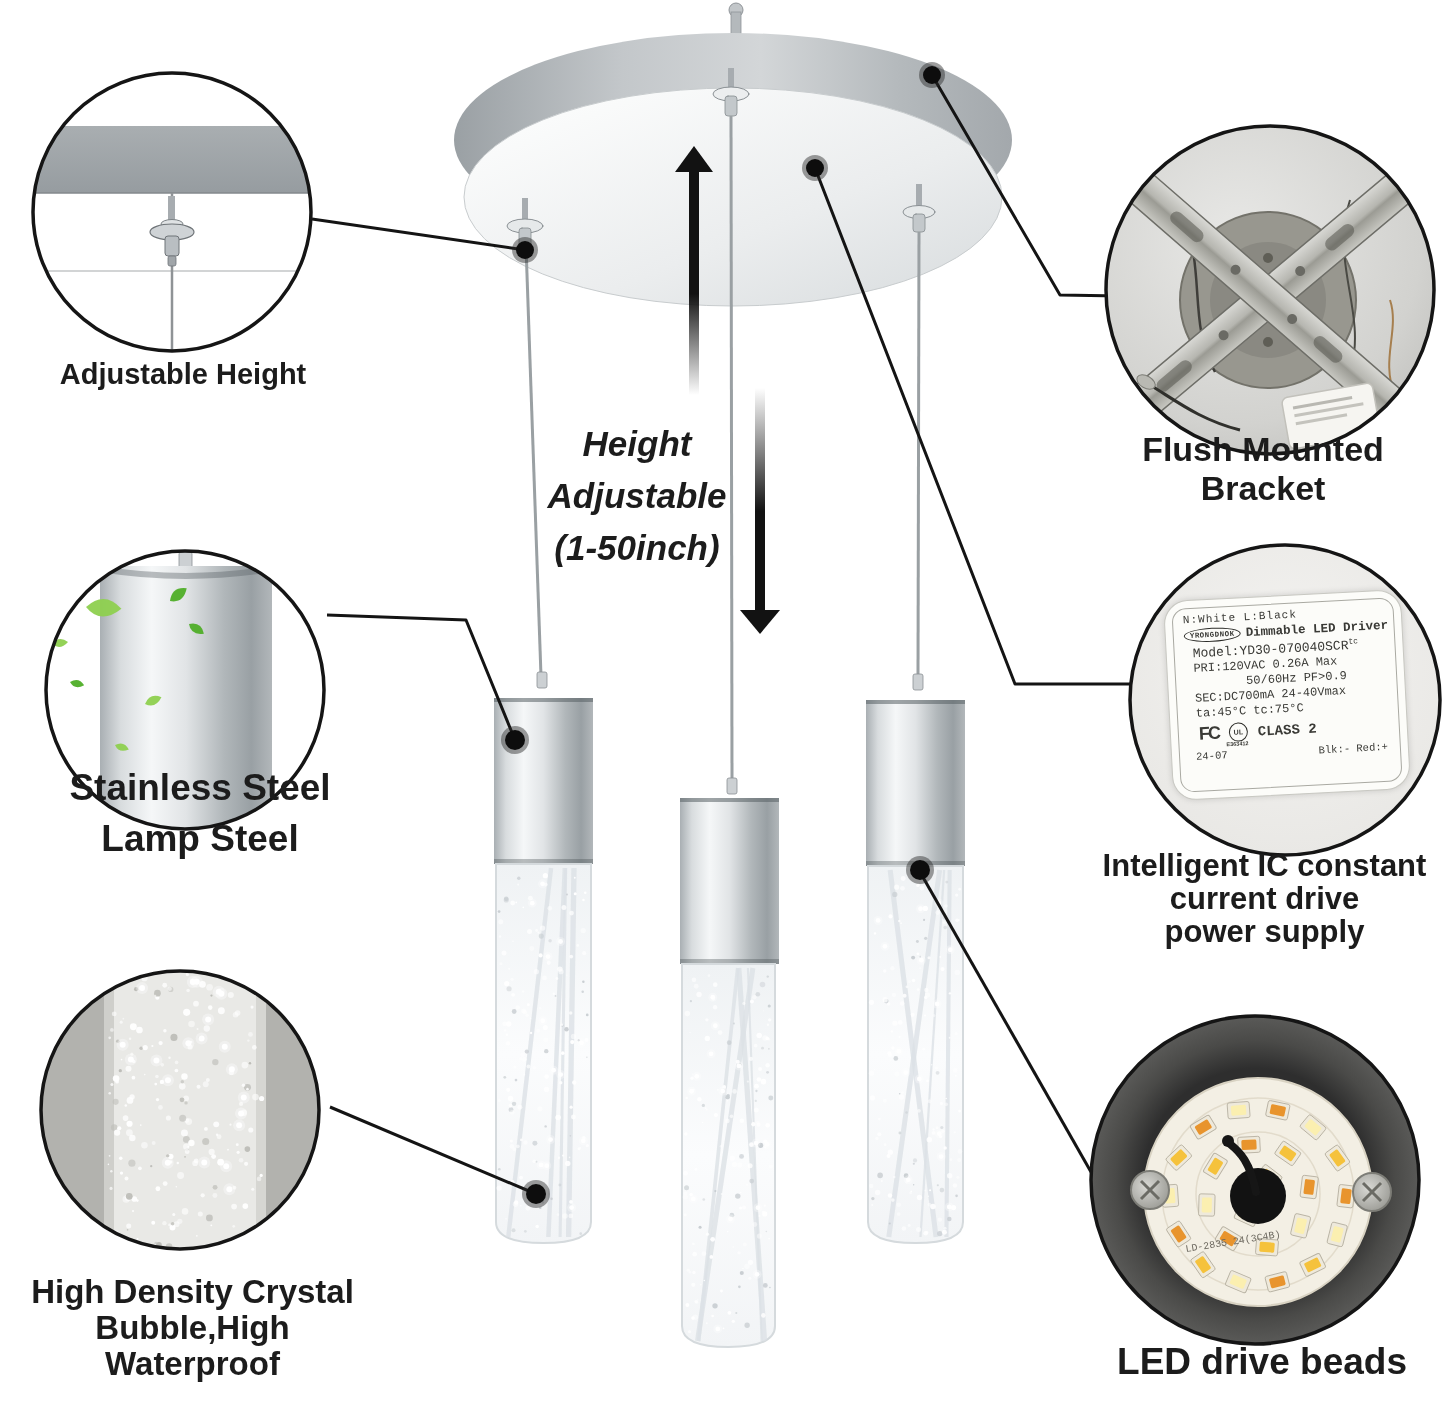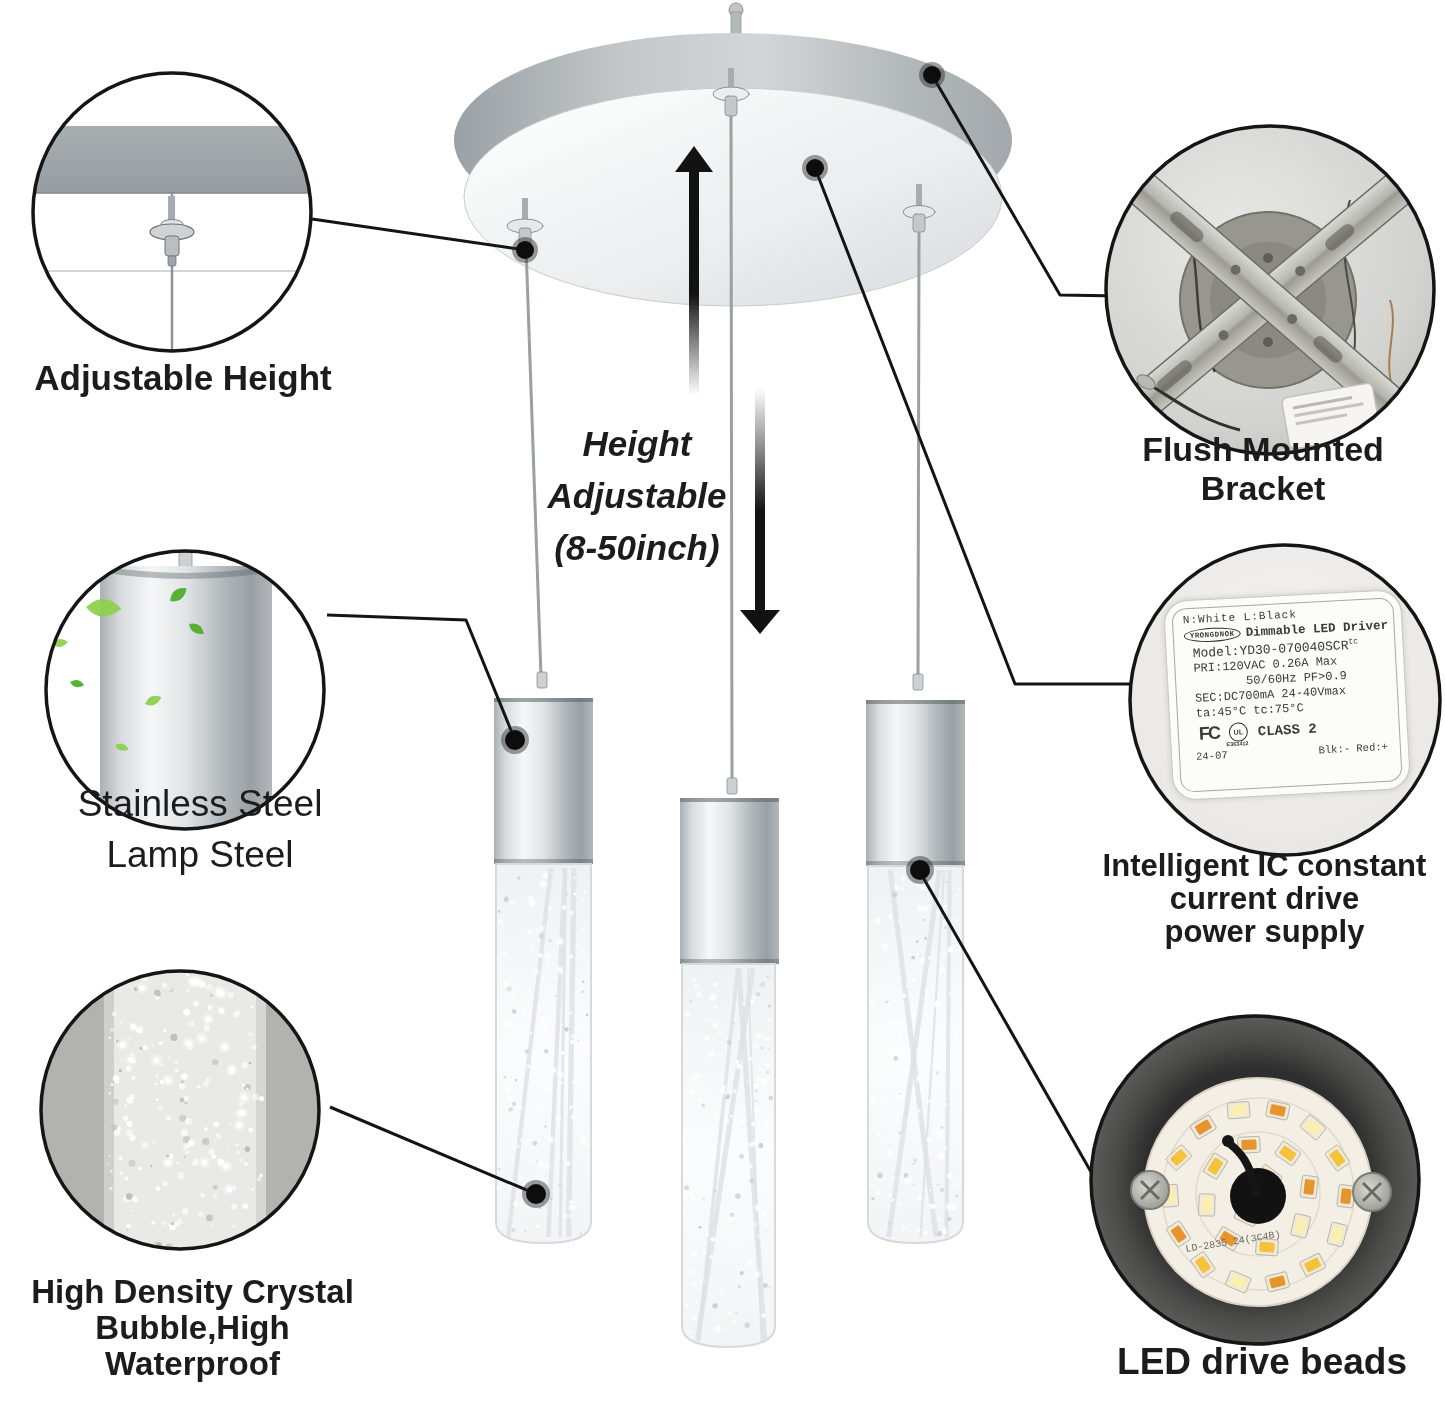--- a/index.html
+++ b/index.html
@@ -1,25 +1,25 @@
 <!DOCTYPE html>
 <html><head>
 <meta charset="utf-8">
 <style>
   html,body{margin:0;padding:0;background:#fff;}
   #stage{position:relative;width:1445px;height:1408px;background:#ffffff;overflow:hidden;
          font-family:"Liberation Sans",sans-serif;}
   #art{position:absolute;left:0;top:0;width:1445px;height:1408px;}
   .lbl{position:absolute;color:#1c1c1c;font-weight:600;text-align:center;}
   .lbl div{white-space:nowrap;}
-  #lbl-adjustable{left:18px;top:358px;width:330px;font-size:35px;text-align:center;}
+  #lbl-adjustable{left:18px;top:358px;width:330px;font-size:29px;text-align:center;}
   #lbl-heightadj{left:487px;top:418px;width:300px;font-size:35px;line-height:52px;font-style:italic;}
   #lbl-flush{left:1078px;top:430px;width:370px;font-size:34px;}
   #lbl-intelligent{left:1082px;top:849px;width:365px;font-size:31px;line-height:33px;}
-  #lbl-stainless{left:40px;top:778px;width:320px;font-size:37px;line-height:51px;font-weight:400;}
+  #lbl-stainless{left:40px;top:762px;width:320px;font-size:37px;line-height:51px;font-weight:700;}
   #lbl-crystal{left:20px;top:1274px;width:345px;font-size:33px;line-height:36px;}
   #lbl-led{left:1082px;top:1341px;width:360px;font-size:37px;}
   
   #driver-label{position:absolute;left:1168px;top:595px;width:236px;height:198px;
      transform:rotate(-3deg);background:#fcfcf9;border:1px solid #c8c8c2;border-radius:24px;
      box-shadow:0 0 6px rgba(0,0,0,.15);color:#3a3a36;}
   #driver-inner{position:absolute;left:7px;top:7px;right:7px;bottom:7px;border:1px solid #a9a9a2;
      border-radius:14px;padding:5px 8px 3px 10px;font-family:"Liberation Mono",monospace;}
   .drow{white-space:nowrap;}
   .d-wiring{font-size:11px;letter-spacing:1px;}
@@ -1258,21 +1258,21 @@
     </g>
     <circle cx="1255" cy="1180" r="164" fill="none" stroke="#151515" stroke-width="3.5"></circle>
   </g>
 </svg>
 
 <div class="lbl" id="lbl-adjustable">Adjustable Height</div>
 
 <div class="lbl" id="lbl-heightadj">
   <div>Height</div>
   <div>Adjustable</div>
-  <div>(8-50inch)</div>
+  <div>(1-50inch)</div>
 </div>
 
 <div class="lbl" id="lbl-flush">Flush Mounted Bracket</div>
 
 <div class="lbl" id="lbl-intelligent">
   <div>Intelligent IC constant</div>
   <div>current drive</div>
   <div>power supply</div>
 </div>
 

